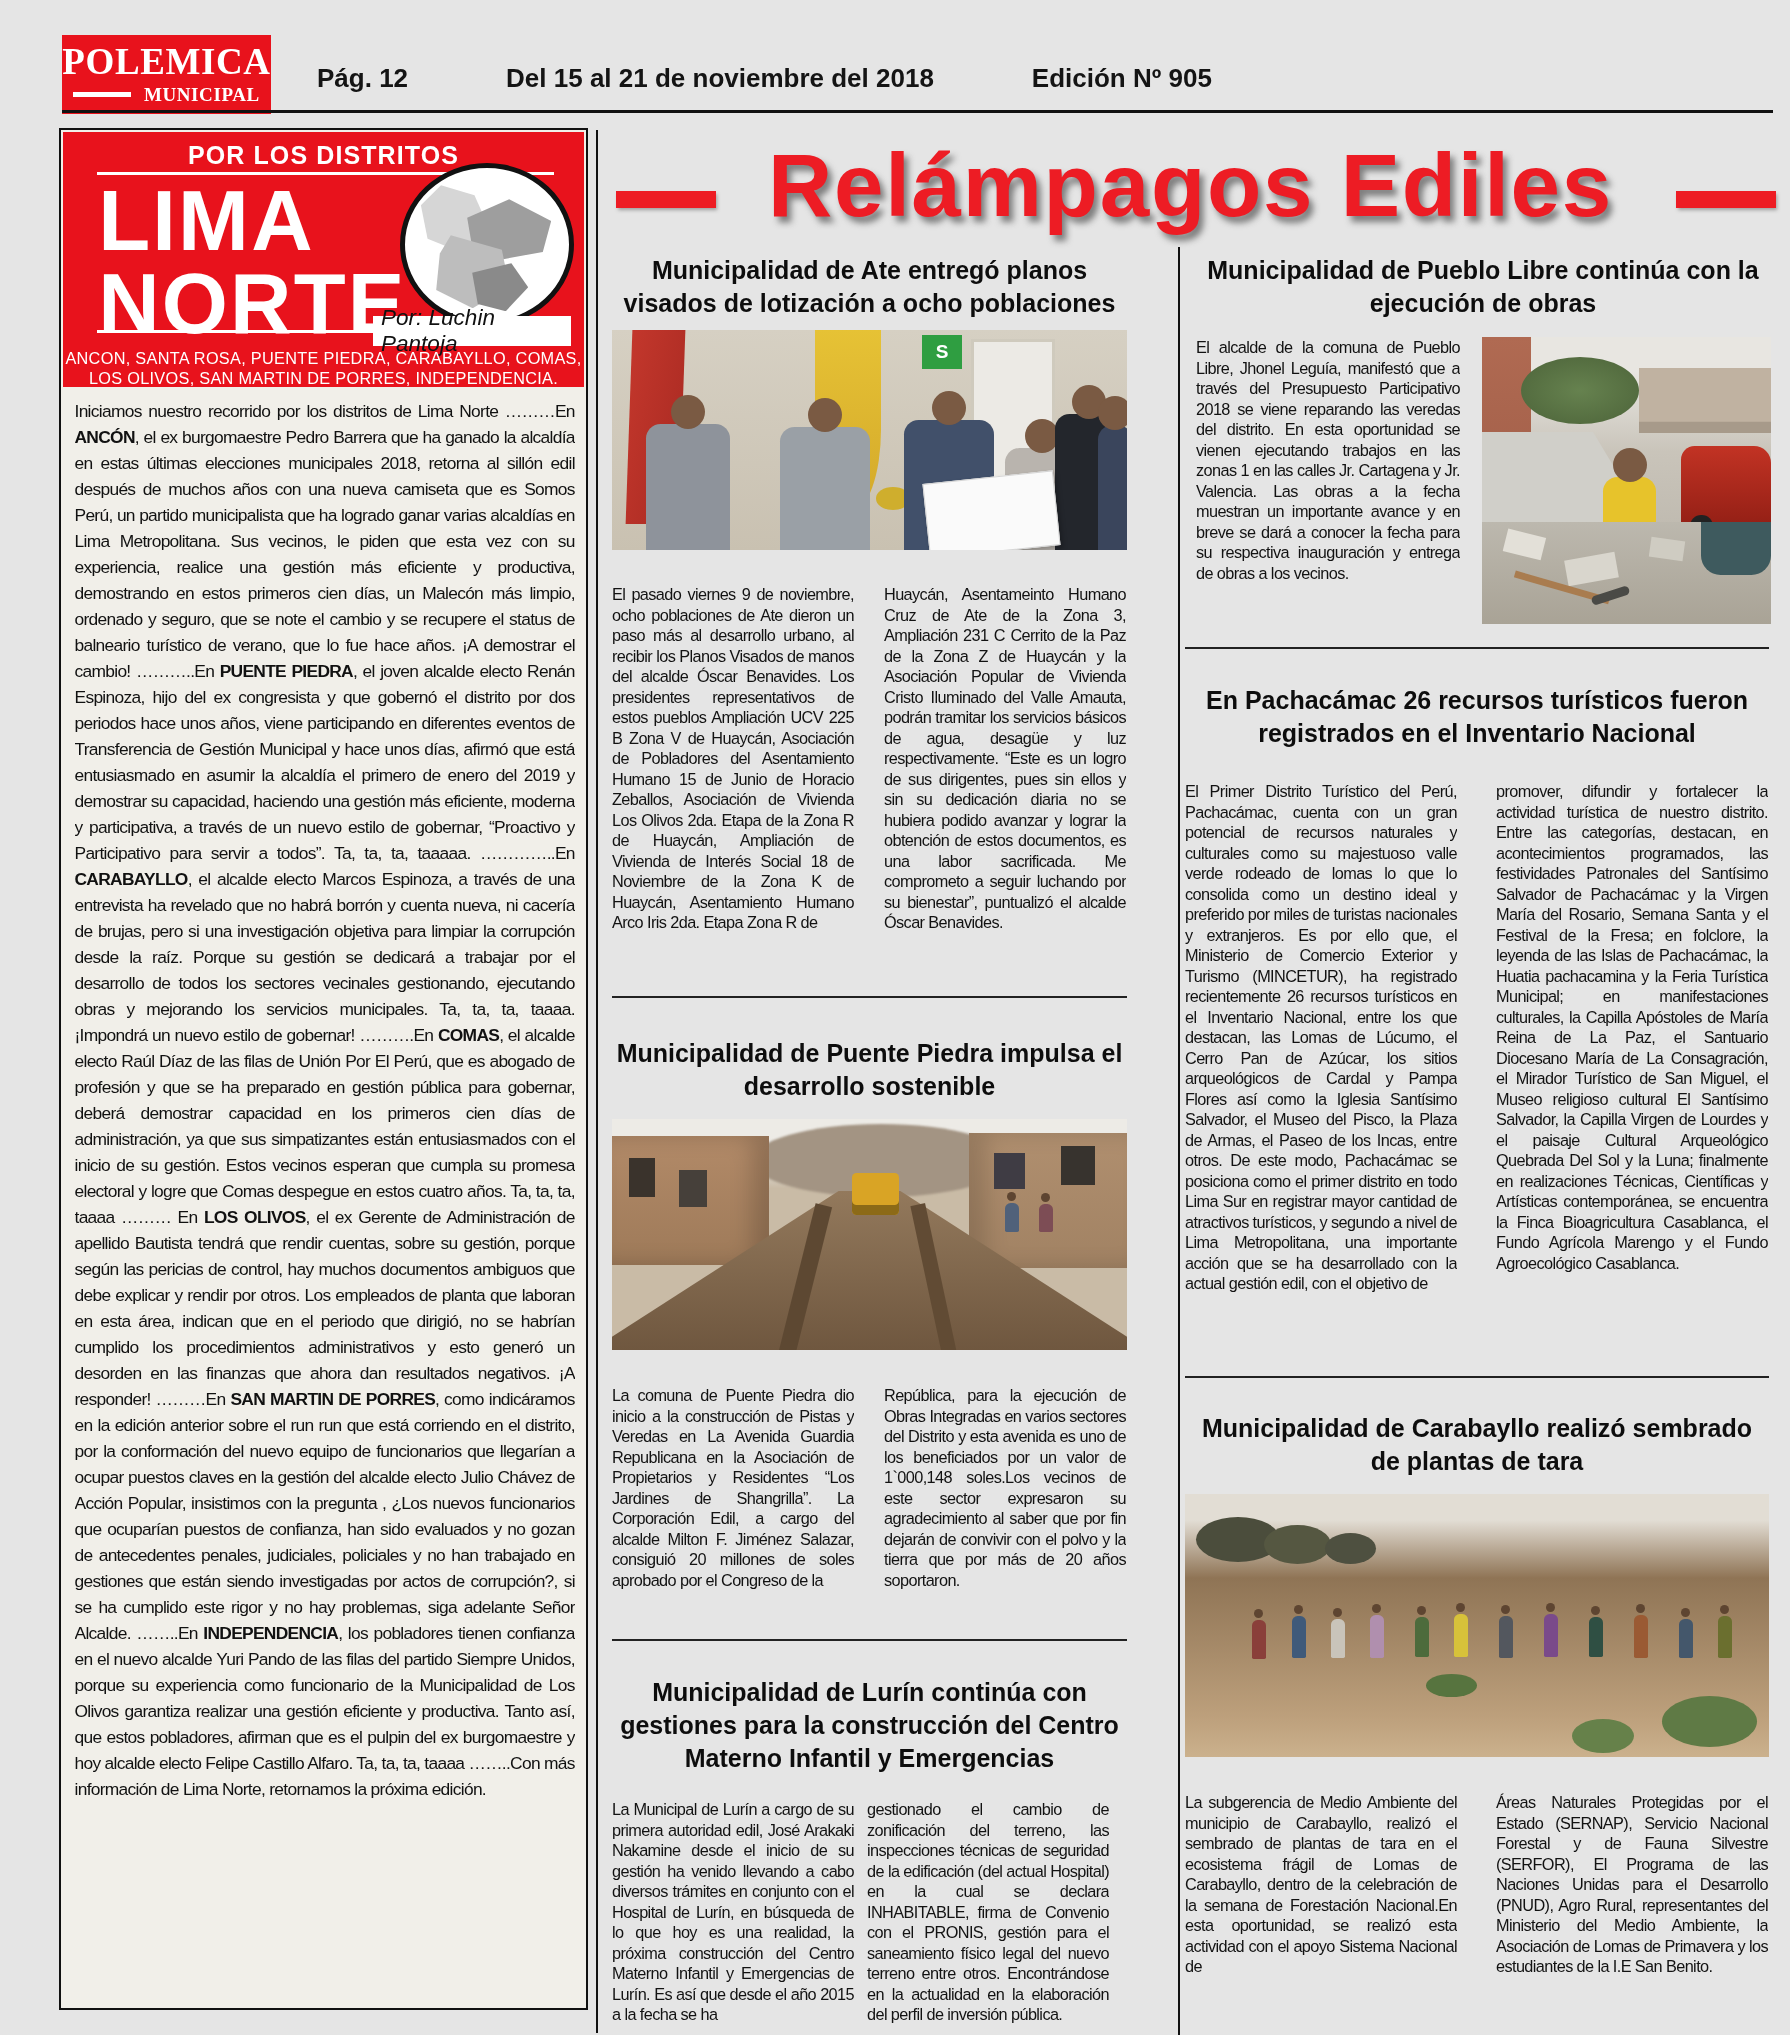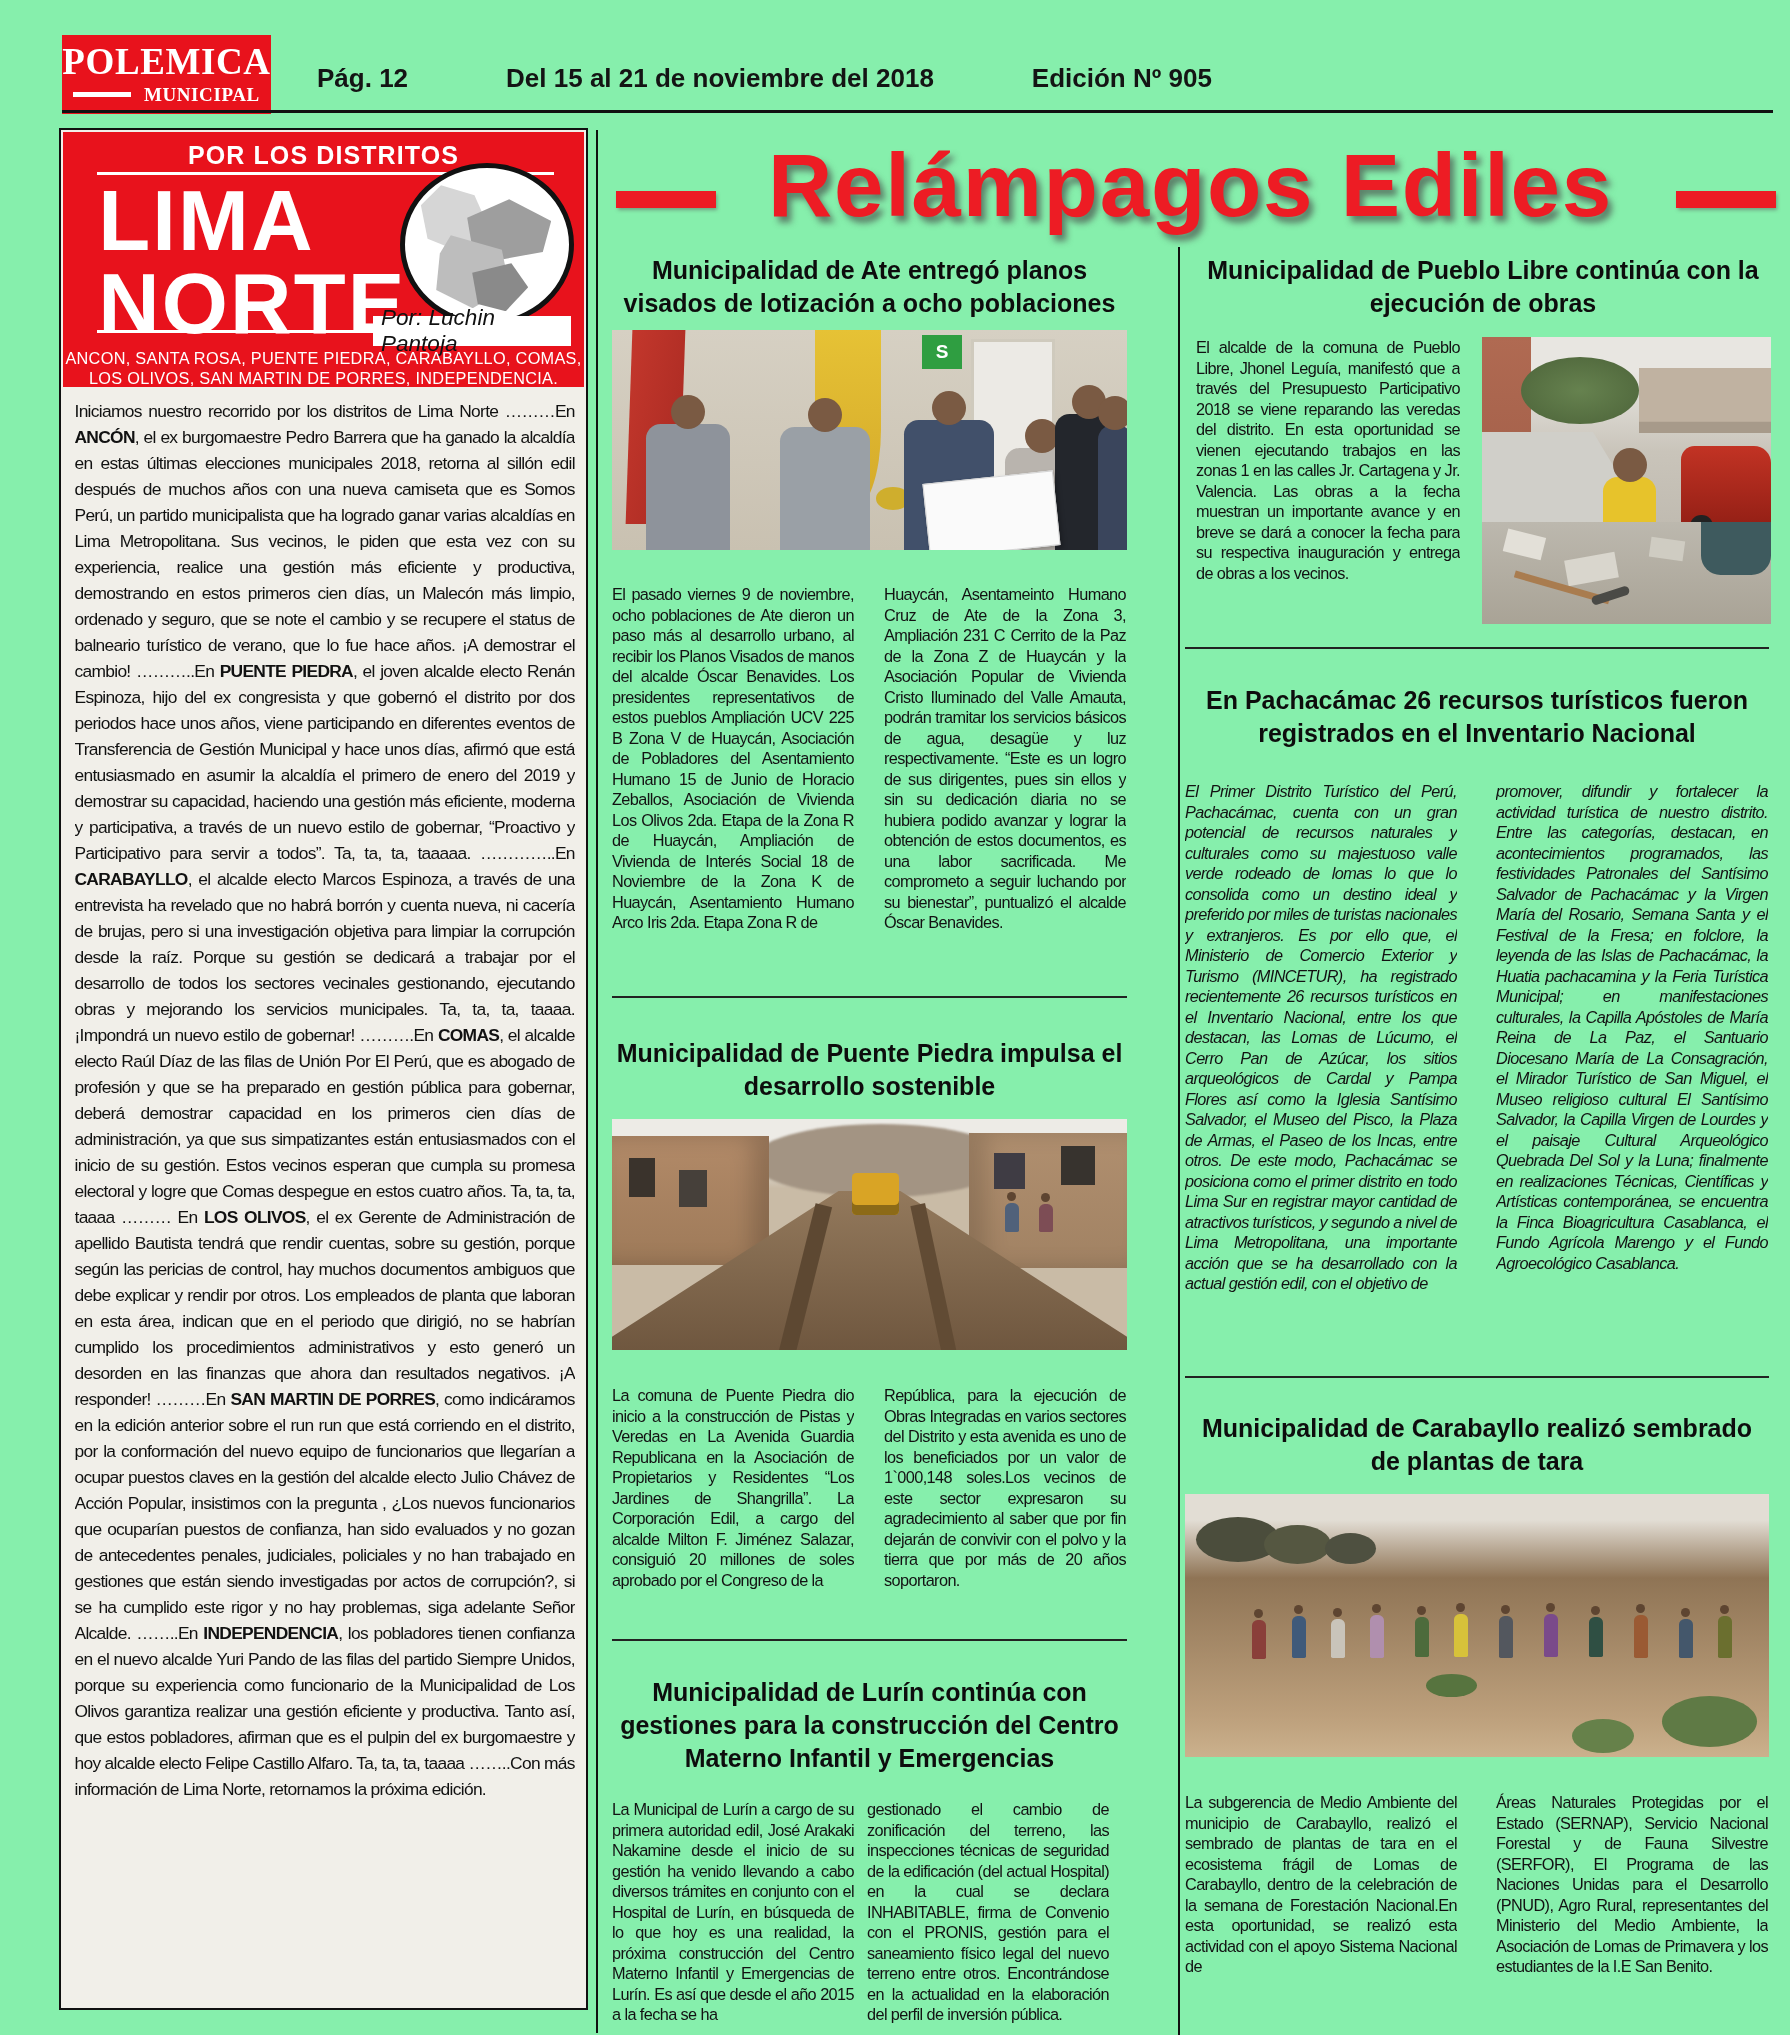--- a/index.html
+++ b/index.html
@@ -1,16 +1,16 @@
 <!DOCTYPE html>
 <html style="font-size:9px"><head>
 <meta charset="utf-8">
 <style>
   html,body{margin:0;padding:0;background:#ffffff;}
-  .page{position:relative;width:1790px;height:2035px;background:#86efac;overflow:hidden;
+  .page{position:relative;width:1790px;height:2035px;background:#e5e5e5;overflow:hidden;
         font-family:"Liberation Sans",sans-serif;color:#141414;}
   
   .logo{position:absolute;left:62px;top:35px;width:209px;height:79px;background:#e8121c;
         display:flex;flex-direction:column;justify-content:center;padding:3.4px 0;box-sizing:border-box;}
   .logo-line1{font-family:"Liberation Serif",serif;font-weight:bold;font-size:37px;color:#fff;
         text-align:center;letter-spacing:0.6px;line-height:1;}
   .logo-row{display:flex;align-items:center;gap:13px;padding:3.4px 11.2px 0 11.2px;}
   .logo-bar{flex:1;height:5px;background:#fff;}
   .logo-line2{font-family:"Liberation Serif",serif;font-weight:bold;font-size:19px;color:#fff;letter-spacing:0.6px;}
   .header-meta{position:absolute;left:317px;top:63px;display:flex;gap:98px;font-weight:bold;font-size:26px;white-space:nowrap;}
@@ -142,21 +142,21 @@
     <div style="position:absolute;left:31px;top:247px;width:98px;height:6.7px;background:#a97c4f;transform:rotate(16deg);"></div>
     <div style="position:absolute;left:109px;top:254px;width:39px;height:9px;background:#4a4a46;border-radius:4.5px;transform:rotate(-18deg);"></div>
   </div>
 
   <div class="hr" style="left:1185px;top:647px;width:584px;"></div>
   <div class="hr" style="left:612px;top:996px;width:515px;"></div>
   <div class="hr" style="left:612px;top:1639px;width:515px;"></div>
   <div class="hr" style="left:1185px;top:1376px;width:584px;"></div>
 
   <div class="headline" style="left:1185px;top:684px;width:584px;">En Pachacámac 26 recursos turísticos fueron registrados en el Inventario Nacional</div>
-  <div class="body2" style="left:1185px;top:781px;width:584px;height:584px;gap:39px;font-style:italic;">
+  <div class="body2" style="left:1185px;top:781px;width:584px;height:584px;gap:39px;">
     <div class="bcol" style="width:272px;">El Primer Distrito Turístico del Perú, Pachacámac, cuenta con un gran potencial de recursos naturales y culturales como su majestuoso valle verde rodeado de lomas lo que lo consolida como un destino ideal y preferido por miles de turistas nacionales y extranjeros. Es por ello que, el Ministerio de Comercio Exterior y Turismo (MINCETUR), ha registrado recientemente 26 recursos turísticos en el Inventario Nacional, entre los que destacan, las Lomas de Lúcumo, el Cerro Pan de Azúcar, los sitios arqueológicos de Cardal y Pampa Flores así como la Iglesia Santísimo Salvador, el Museo del Pisco, la Plaza de Armas, el Paseo de los Incas, entre otros. De este modo, Pachacámac se posiciona como el primer distrito en todo Lima Sur en registrar mayor cantidad de atractivos turísticos, y segundo a nivel de Lima Metropolitana, una importante acción que se ha desarrollado con la actual gestión edil, con el objetivo de</div>
     <div class="bcol" style="width:272px;">promover, difundir y fortalecer la actividad turística de nuestro distrito. Entre las categorías, destacan, en acontecimientos programados, las festividades Patronales del Santísimo Salvador de Pachacámac y la Virgen María del Rosario, Semana Santa y el Festival de la Fresa; en folclore, la leyenda de las Islas de Pachacámac, la Huatia pachacamina y la Feria Turística Municipal; en manifestaciones culturales, la Capilla Apóstoles de María Reina de La Paz, el Santuario Diocesano María de La Consagración, el Mirador Turístico de San Miguel, el Museo religioso cultural El Santísimo Salvador, la Capilla Virgen de Lourdes y el paisaje Cultural Arqueológico Quebrada Del Sol y la Luna; finalmente en realizaciones Técnicas, Científicas y Artísticas contemporánea, se encuentra la Finca Bioagricultura Casablanca, el Fundo Agrícola Marengo y el Fundo Agroecológico Casablanca.</div>
   </div>
 
   <div class="headline" style="left:612px;top:1037px;width:515px;">Municipalidad de Puente Piedra impulsa el desarrollo sostenible</div>
   <div class="photo" style="left:612px;top:1119px;width:515px;height:231px;background:linear-gradient(#edebe6 8%,#ddd8cf 22%,#c9bba6 30%);">
     <div style="position:absolute;left:140px;top:4.5px;width:258px;height:73px;background:#a39483;border-radius:50%;filter:blur(1.1px);"></div>
     <div style="position:absolute;left:0;top:17px;width:157px;height:129px;background:linear-gradient(#b28a68,#9e7a59);box-shadow:inset -17px 0 22.5px rgba(0,0,0,.18);"></div>
     <div style="position:absolute;left:17px;top:39px;width:26px;height:39px;background:#3a332c;"></div>
     <div style="position:absolute;left:67px;top:51px;width:28px;height:37px;background:#46403a;"></div>

